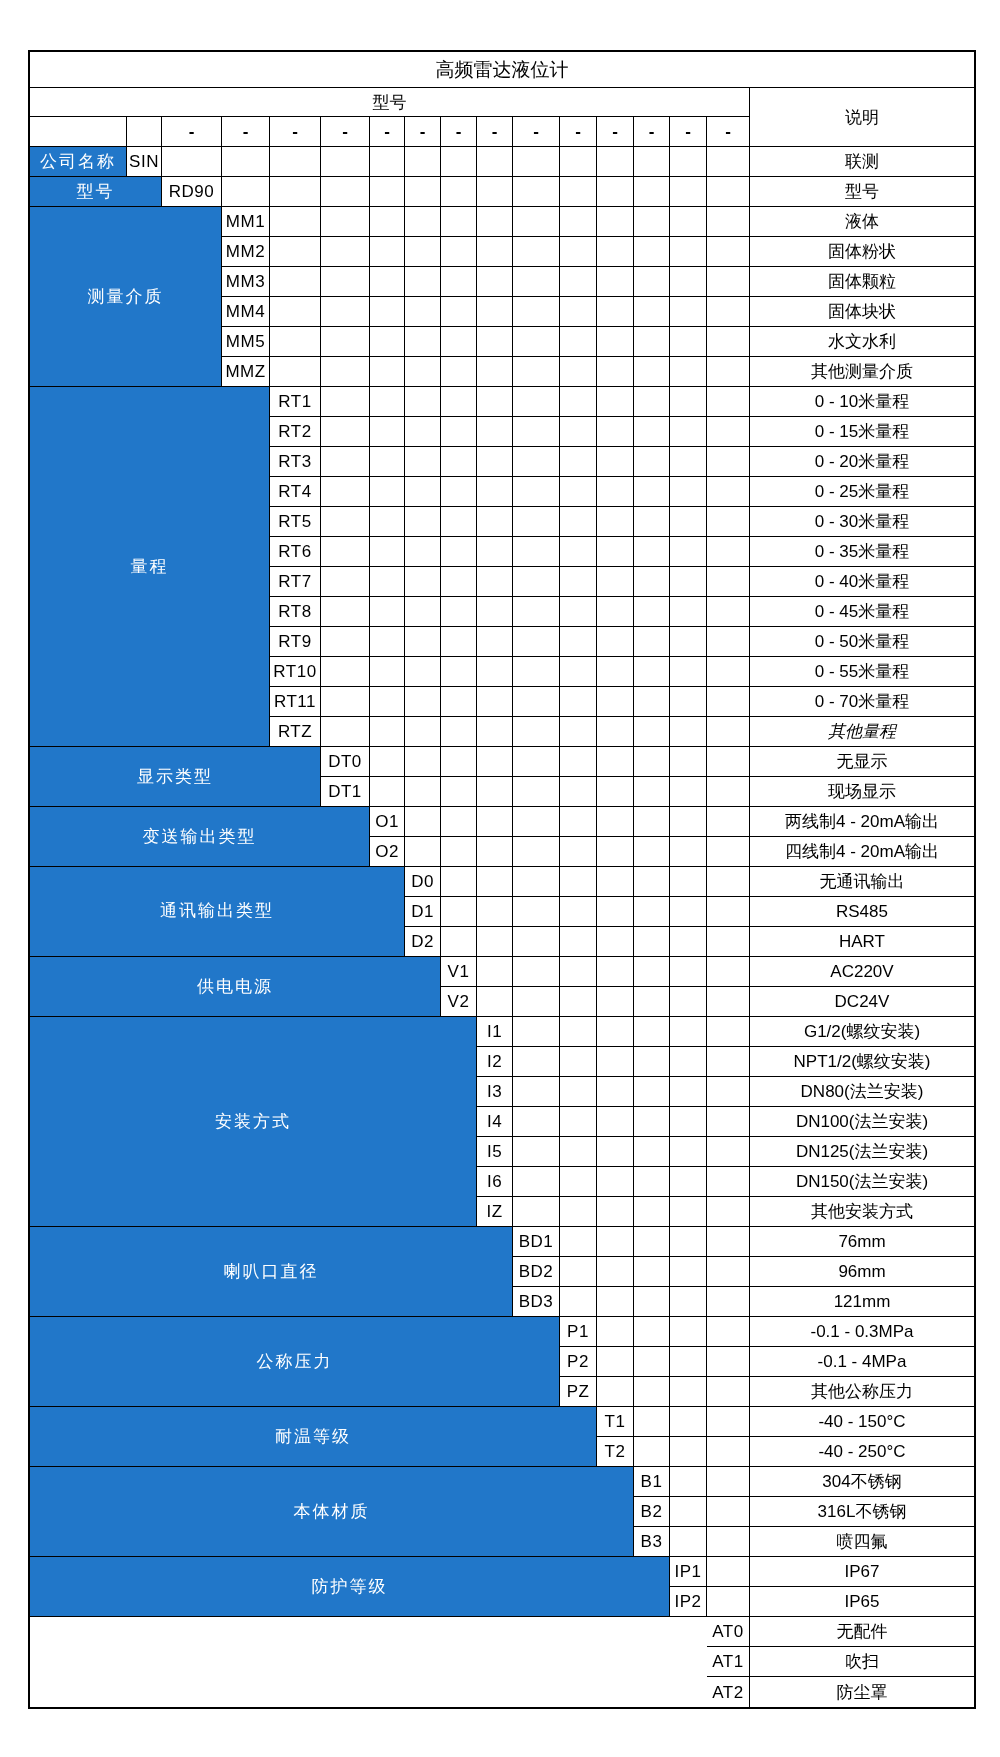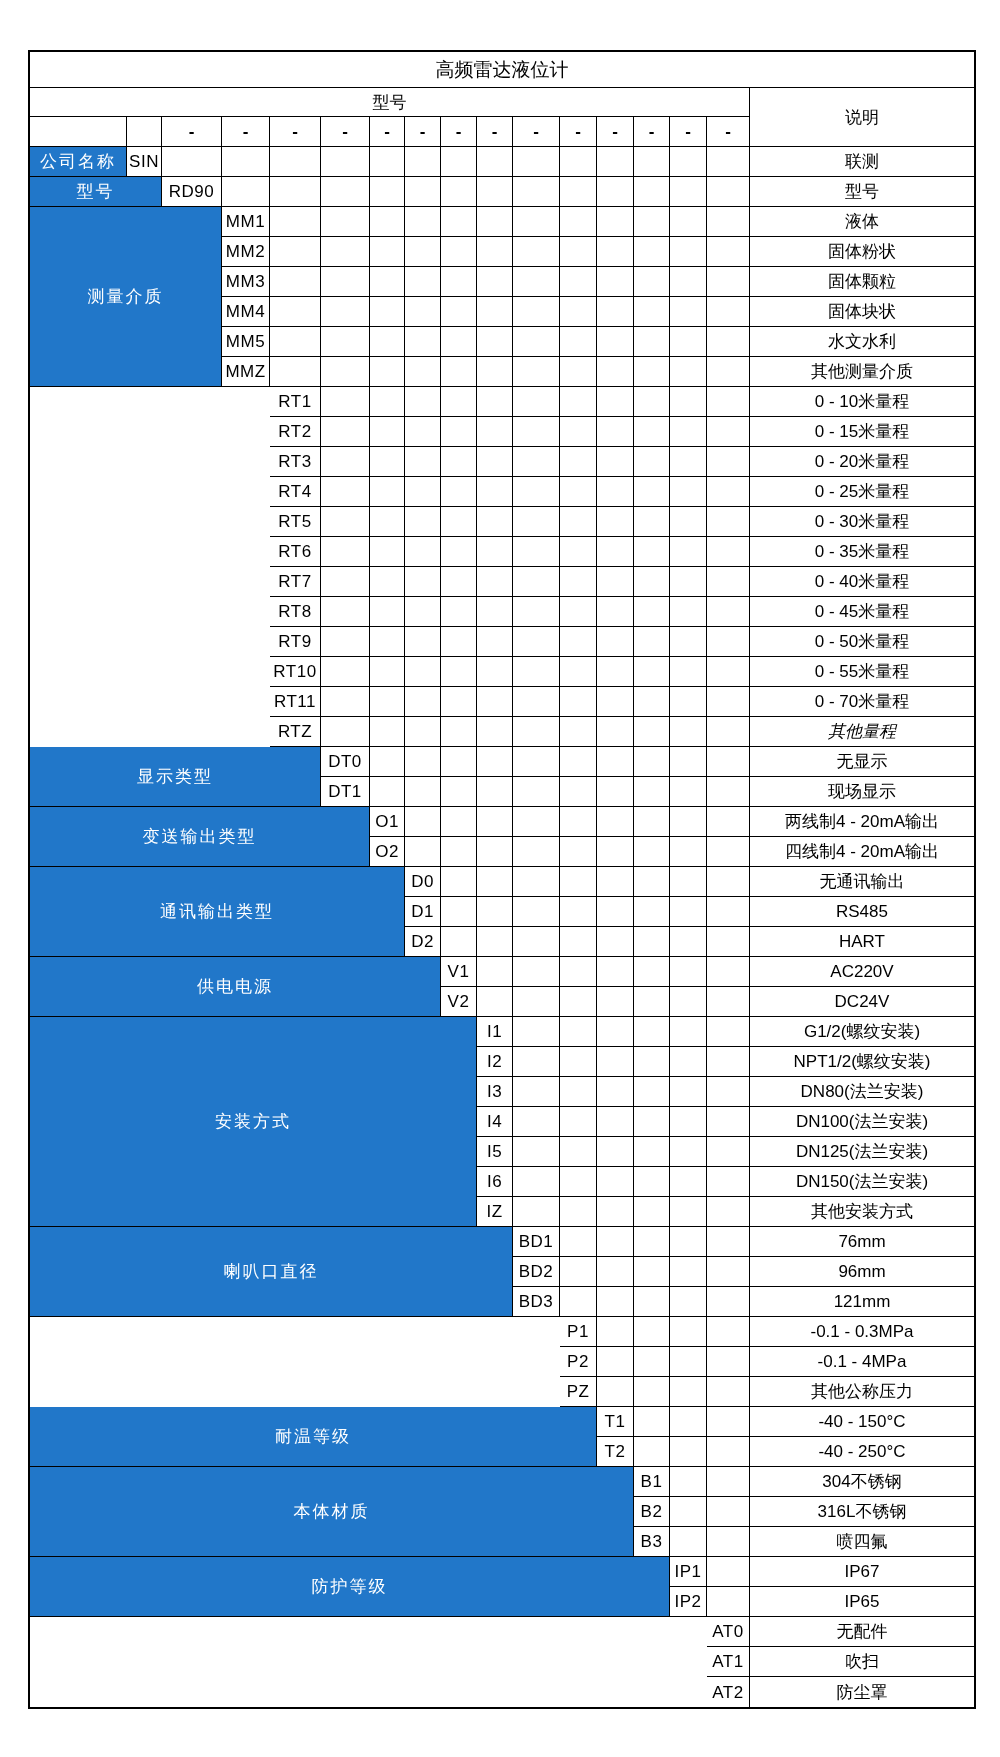--- a/index.html
+++ b/index.html
@@ -185,20 +185,21 @@
       <div class="cell" style="grid-area: 11 / 8 / span 1 / span 1;"></div>
       <div class="cell" style="grid-area: 11 / 9 / span 1 / span 1;"></div>
       <div class="cell" style="grid-area: 11 / 10 / span 1 / span 1;"></div>
       <div class="cell" style="grid-area: 11 / 11 / span 1 / span 1;"></div>
       <div class="cell" style="grid-area: 11 / 12 / span 1 / span 1;"></div>
       <div class="cell" style="grid-area: 11 / 13 / span 1 / span 1;"></div>
       <div class="cell" style="grid-area: 11 / 14 / span 1 / span 1;"></div>
       <div class="cell" style="grid-area: 11 / 15 / span 1 / span 1;"></div>
       <div class="cell" style="grid-area: 11 / 16 / span 1 / span 1;"></div>
       <div class="cell desc-cell no-r" style="grid-area: 11 / 17 / span 1 / span 1;">其他测量介质</div>
+      <div class="cell blue" style="grid-area: 12 / 1 / span 12 / span 4;">量程</div>
       <div class="cell code-cell" style="grid-area: 12 / 5 / span 1 / span 1;">RT1</div>
       <div class="cell" style="grid-area: 12 / 6 / span 1 / span 1;"></div>
       <div class="cell" style="grid-area: 12 / 7 / span 1 / span 1;"></div>
       <div class="cell" style="grid-area: 12 / 8 / span 1 / span 1;"></div>
       <div class="cell" style="grid-area: 12 / 9 / span 1 / span 1;"></div>
       <div class="cell" style="grid-area: 12 / 10 / span 1 / span 1;"></div>
       <div class="cell" style="grid-area: 12 / 11 / span 1 / span 1;"></div>
       <div class="cell" style="grid-area: 12 / 12 / span 1 / span 1;"></div>
       <div class="cell" style="grid-area: 12 / 13 / span 1 / span 1;"></div>
       <div class="cell" style="grid-area: 12 / 14 / span 1 / span 1;"></div>
@@ -389,21 +390,21 @@
       <div class="cell" style="grid-area: 27 / 8 / span 1 / span 1;"></div>
       <div class="cell" style="grid-area: 27 / 9 / span 1 / span 1;"></div>
       <div class="cell" style="grid-area: 27 / 10 / span 1 / span 1;"></div>
       <div class="cell" style="grid-area: 27 / 11 / span 1 / span 1;"></div>
       <div class="cell" style="grid-area: 27 / 12 / span 1 / span 1;"></div>
       <div class="cell" style="grid-area: 27 / 13 / span 1 / span 1;"></div>
       <div class="cell" style="grid-area: 27 / 14 / span 1 / span 1;"></div>
       <div class="cell" style="grid-area: 27 / 15 / span 1 / span 1;"></div>
       <div class="cell" style="grid-area: 27 / 16 / span 1 / span 1;"></div>
       <div class="cell desc-cell no-r" style="grid-area: 27 / 17 / span 1 / span 1; text-align: right;">四线制4 - 20mA输出</div>
-      <div class="cell blue" style="grid-area: 28 / 1 / span 3 / span 7;">通讯输出类型</div>
+      <div class="cell blue" style="grid-area: 28 / 1 / span 3 / span 7; font-family: Liberation Mono, monospace;">通讯输出类型</div>
       <div class="cell code-cell" style="grid-area: 28 / 8 / span 1 / span 1;">D0</div>
       <div class="cell" style="grid-area: 28 / 9 / span 1 / span 1;"></div>
       <div class="cell" style="grid-area: 28 / 10 / span 1 / span 1;"></div>
       <div class="cell" style="grid-area: 28 / 11 / span 1 / span 1;"></div>
       <div class="cell" style="grid-area: 28 / 12 / span 1 / span 1;"></div>
       <div class="cell" style="grid-area: 28 / 13 / span 1 / span 1;"></div>
       <div class="cell" style="grid-area: 28 / 14 / span 1 / span 1;"></div>
       <div class="cell" style="grid-area: 28 / 15 / span 1 / span 1;"></div>
       <div class="cell" style="grid-area: 28 / 16 / span 1 / span 1;"></div>
       <div class="cell desc-cell no-r" style="grid-area: 28 / 17 / span 1 / span 1;">无通讯输出</div>
@@ -518,20 +519,21 @@
       <div class="cell" style="grid-area: 41 / 15 / span 1 / span 1;"></div>
       <div class="cell" style="grid-area: 41 / 16 / span 1 / span 1;"></div>
       <div class="cell desc-cell no-r" style="grid-area: 41 / 17 / span 1 / span 1;">96mm</div>
       <div class="cell code-cell" style="grid-area: 42 / 11 / span 1 / span 1;">BD3</div>
       <div class="cell" style="grid-area: 42 / 12 / span 1 / span 1;"></div>
       <div class="cell" style="grid-area: 42 / 13 / span 1 / span 1;"></div>
       <div class="cell" style="grid-area: 42 / 14 / span 1 / span 1;"></div>
       <div class="cell" style="grid-area: 42 / 15 / span 1 / span 1;"></div>
       <div class="cell" style="grid-area: 42 / 16 / span 1 / span 1;"></div>
       <div class="cell desc-cell no-r" style="grid-area: 42 / 17 / span 1 / span 1;">121mm</div>
+      <div class="cell blue" style="grid-area: 43 / 1 / span 3 / span 11;">公称压力</div>
       <div class="cell code-cell" style="grid-area: 43 / 12 / span 1 / span 1;">P1</div>
       <div class="cell" style="grid-area: 43 / 13 / span 1 / span 1;"></div>
       <div class="cell" style="grid-area: 43 / 14 / span 1 / span 1;"></div>
       <div class="cell" style="grid-area: 43 / 15 / span 1 / span 1;"></div>
       <div class="cell" style="grid-area: 43 / 16 / span 1 / span 1;"></div>
       <div class="cell desc-cell no-r" style="grid-area: 43 / 17 / span 1 / span 1;">-0.1 - 0.3MPa</div>
       <div class="cell code-cell" style="grid-area: 44 / 12 / span 1 / span 1;">P2</div>
       <div class="cell" style="grid-area: 44 / 13 / span 1 / span 1;"></div>
       <div class="cell" style="grid-area: 44 / 14 / span 1 / span 1;"></div>
       <div class="cell" style="grid-area: 44 / 15 / span 1 / span 1;"></div>

